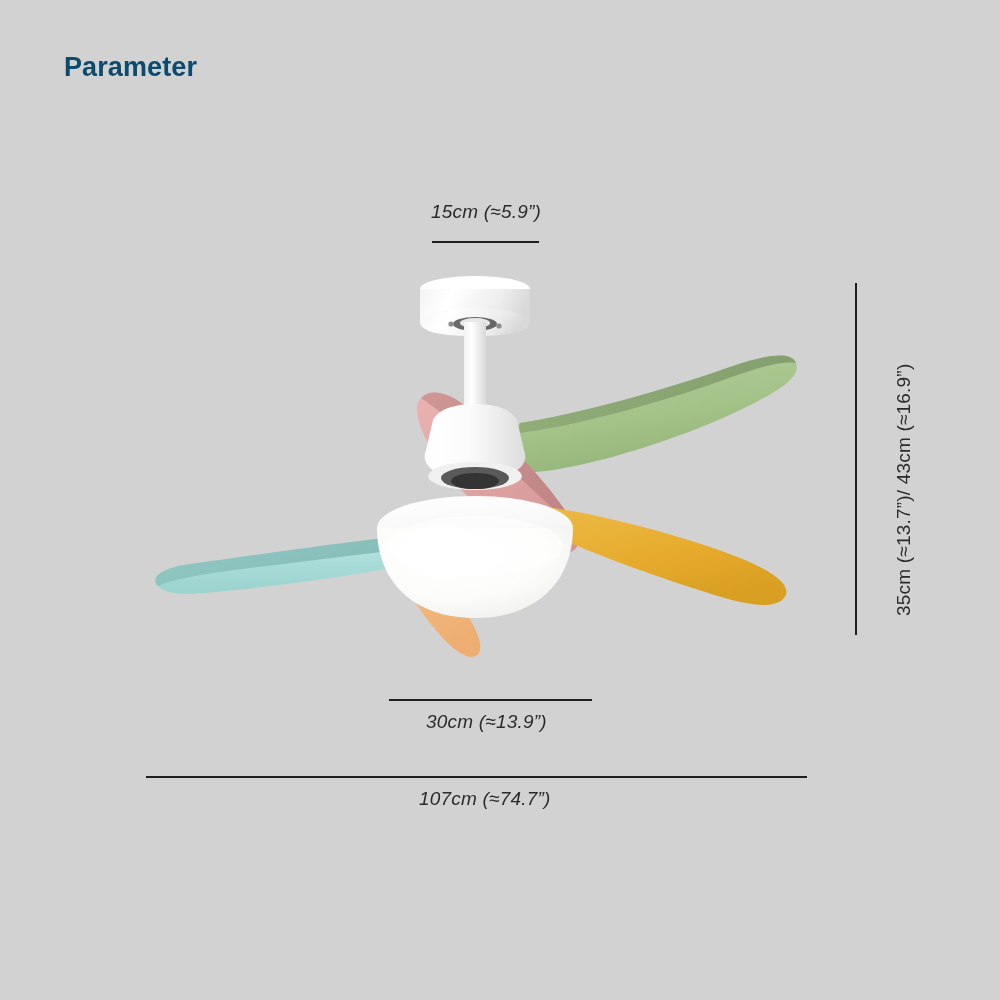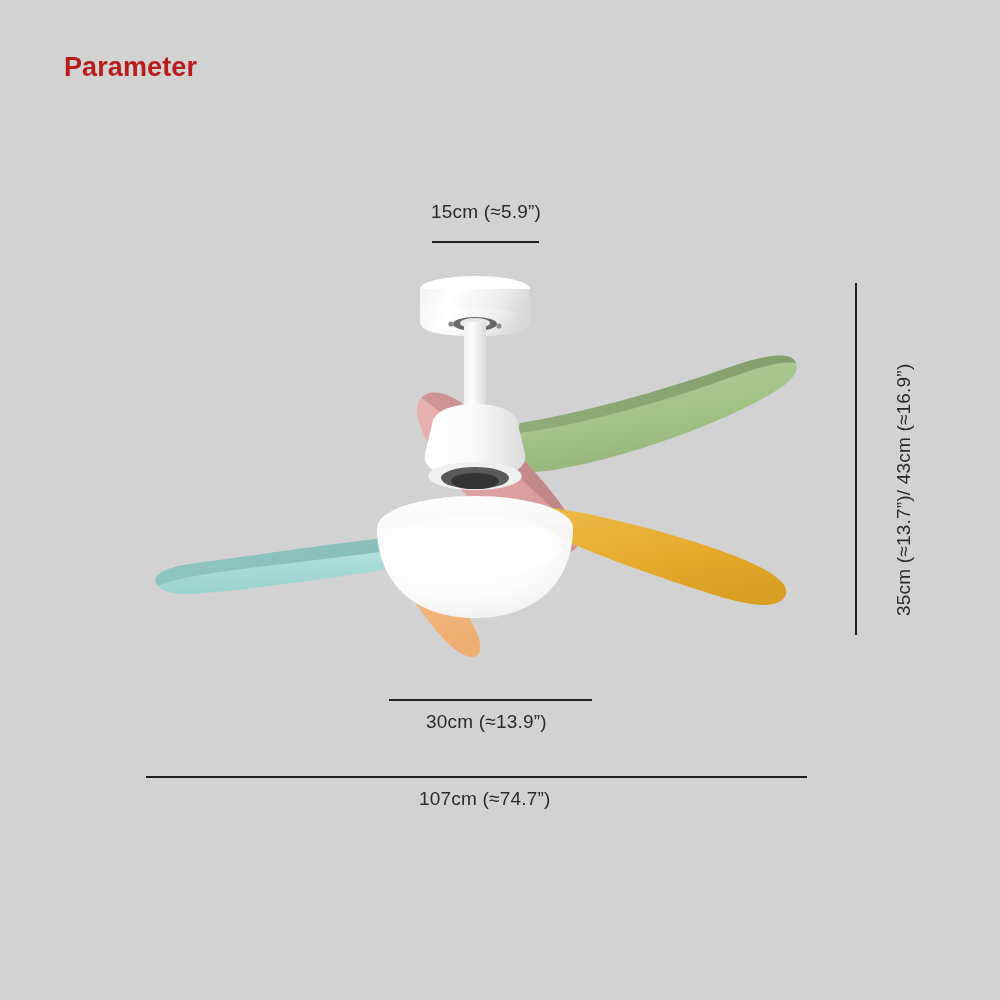--- a/index.html
+++ b/index.html
@@ -19,29 +19,30 @@
     width: 1000px;
     height: 1000px;
     background: #d2d2d2;
   }
   .page-title {
     position: absolute;
     left: 64px;
     top: 52px;
     font-size: 27px;
     font-weight: bold;
-    color: #b91c1c;
+    color: #0c4a6e;
     letter-spacing: 0.1px;
   }
   .dim-label {
     position: absolute;
     font-size: 19px;
     color: #2b2b2b;
     white-space: nowrap;
     letter-spacing: 0.2px;
+    font-style: italic;
   }
   .dim-rule {
     position: absolute;
     background: #1f1f1f;
   }
   .dim-rule.h { height: 2px; }
   .dim-rule.v { width: 2px; }
 
   
   #label-top {

